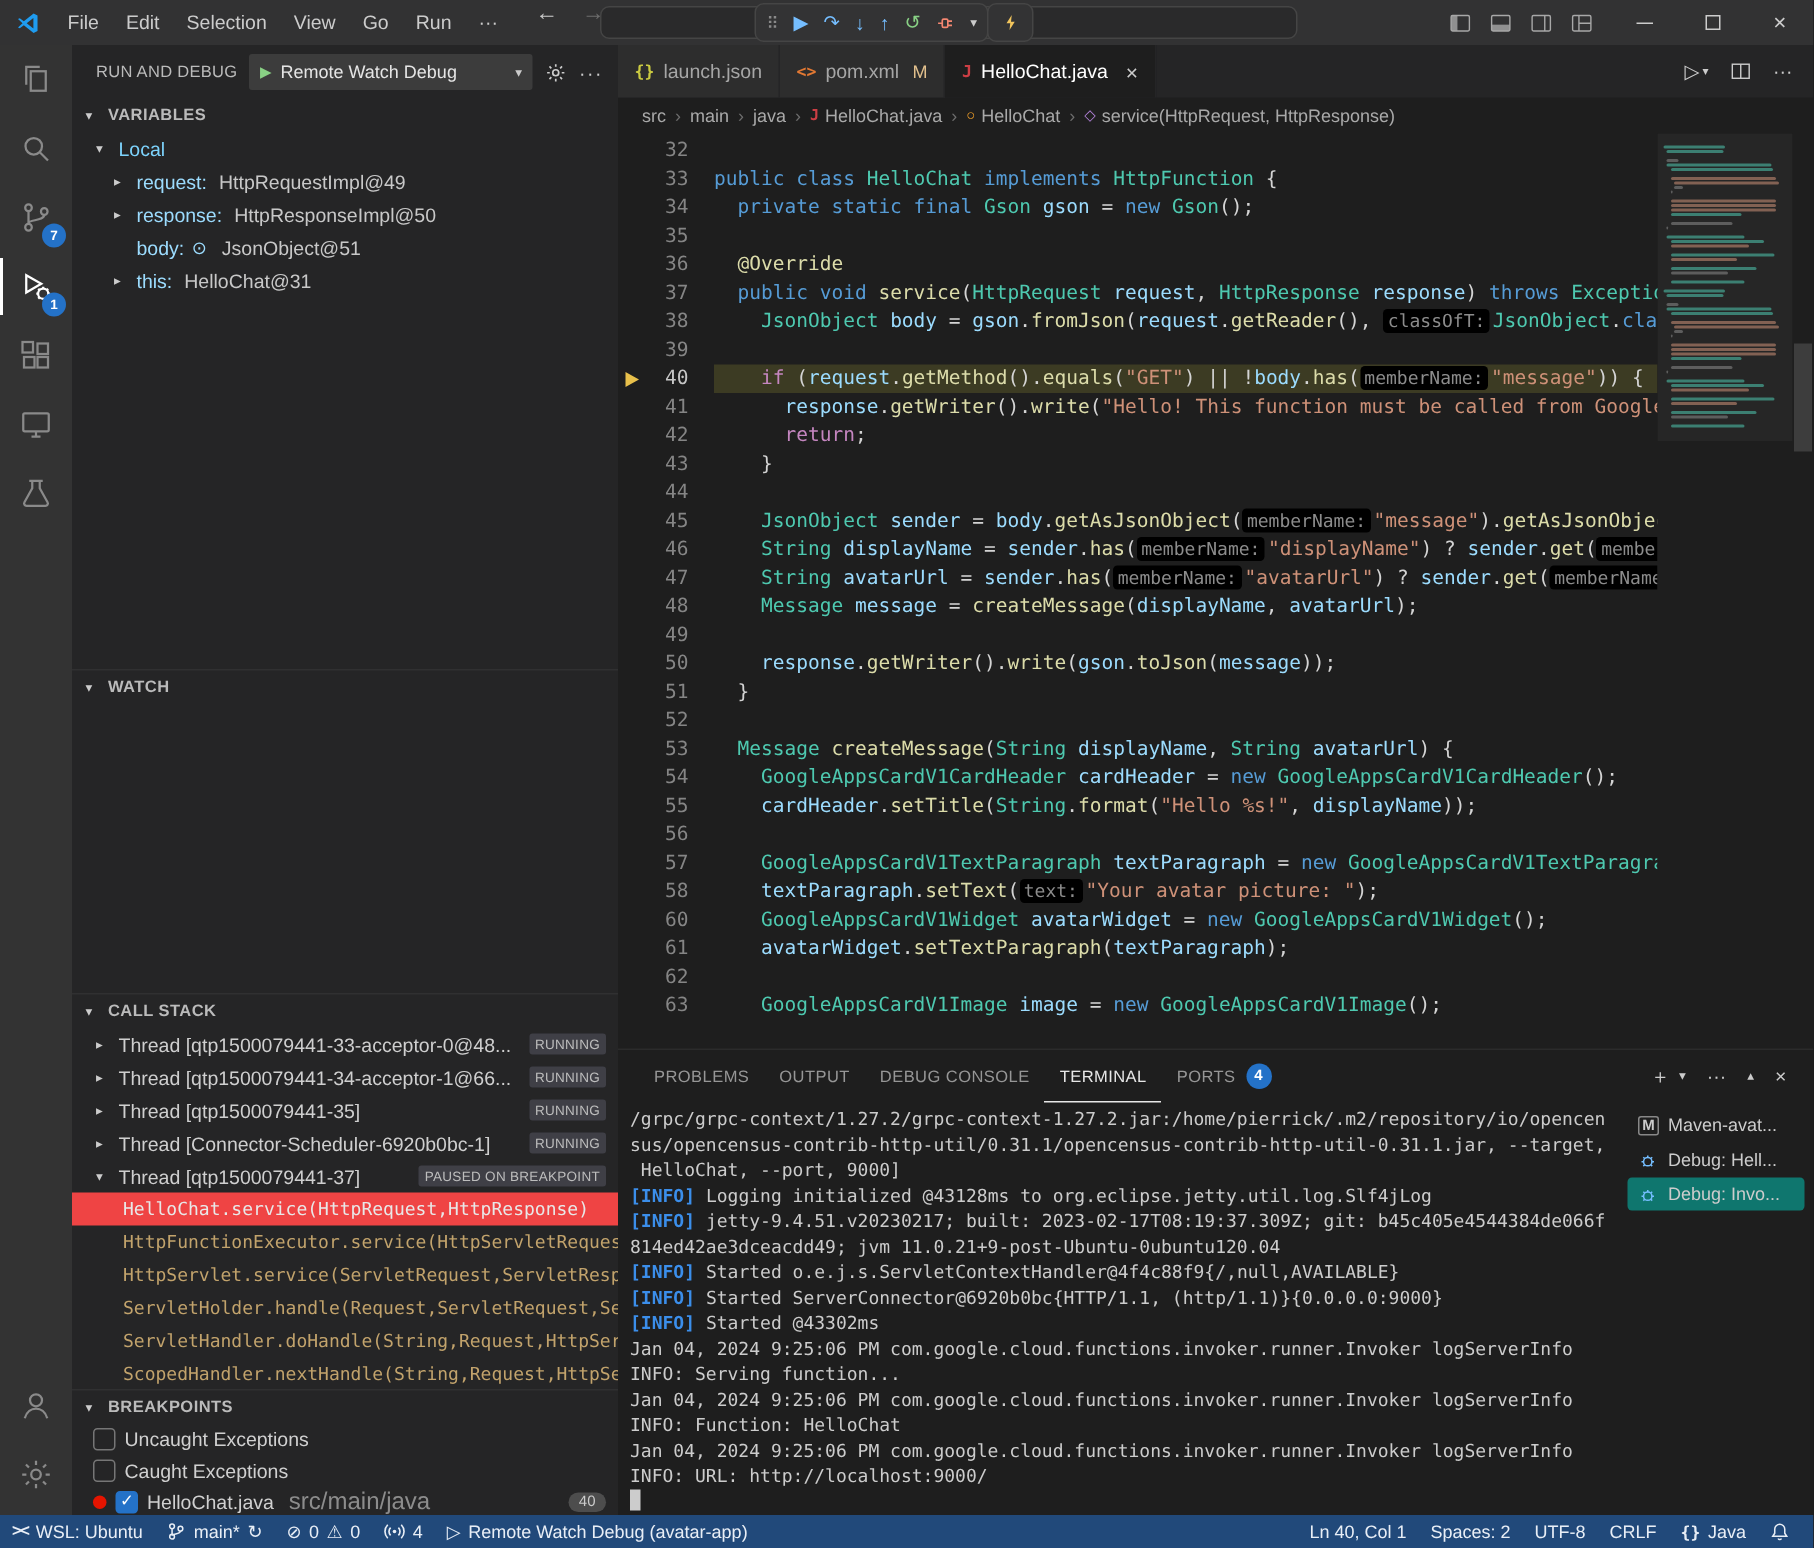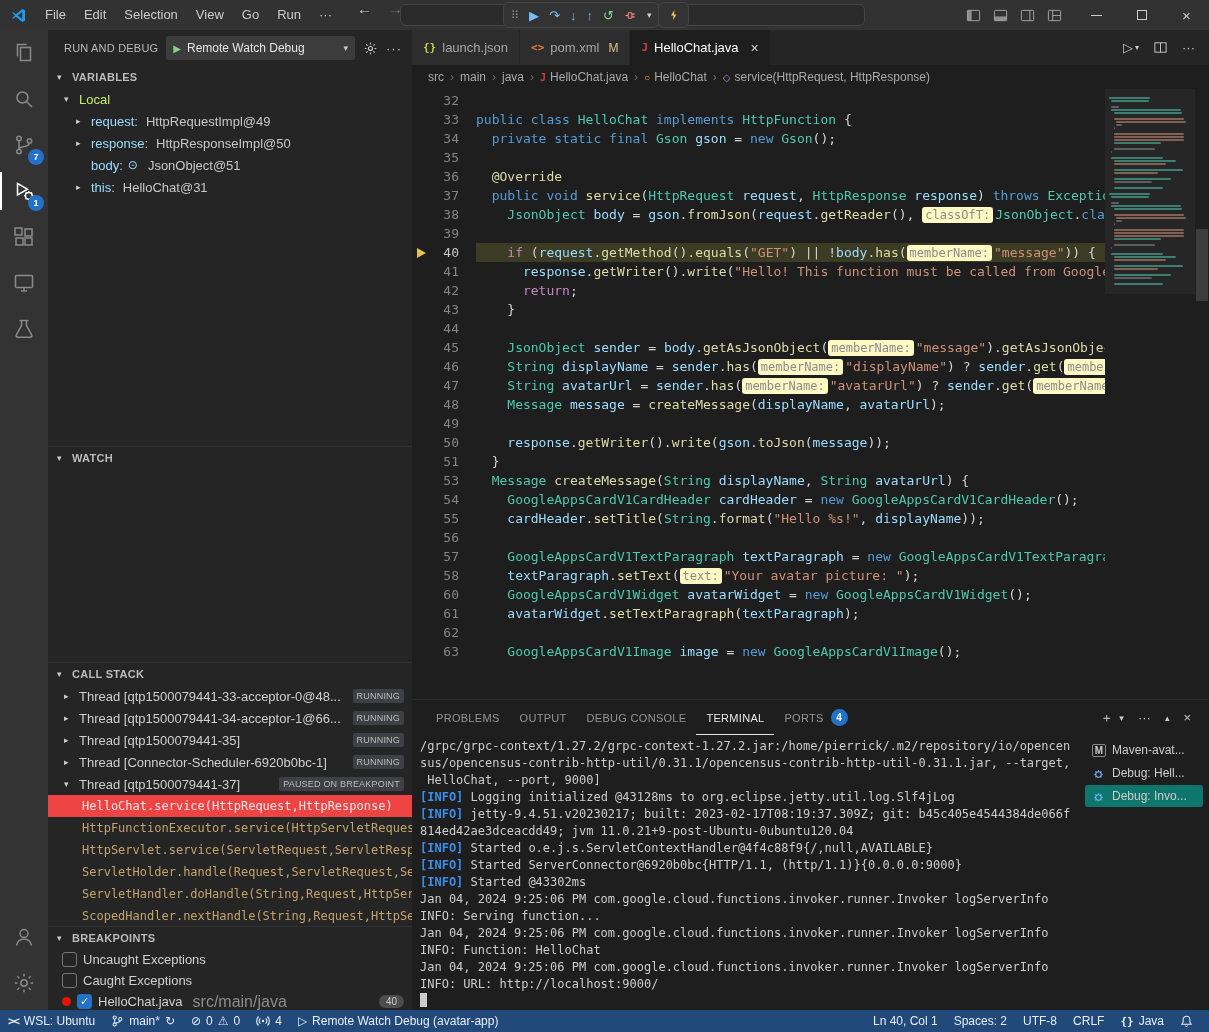--- a/index.html
+++ b/index.html
@@ -49,21 +49,21 @@
 .section{border-top:1px solid #303031;display:flex;flex-direction:column;overflow:hidden;flex:0 0 auto;}
 .sec-head{height:22px;display:flex;align-items:center;gap:4px;padding:0 9px;flex:0 0 auto;}
 .sec-chev{font-size:9px;color:#cccccc;width:11px;}
 .sec-label{font-size:11px;font-weight:700;color:#bbbbbb;letter-spacing:.3px;}
 #sec-variables{height:380px;border-top:none;}
 #sec-watch{height:216px;}
 #sec-callstack{height:264px;}
 #sec-breakpoints{flex:1 1 auto;}
 .tree-row{height:22px;display:flex;align-items:center;padding-left:16px;gap:3px;white-space:nowrap;overflow:hidden;flex:0 0 auto;}
 .twisty{width:12px;flex:0 0 12px;font-size:9px;color:#cccccc;}
-.scope-label{color:#bef264;}
+.scope-label{color:#7dd3fc;}
 .var-row{padding-left:28px;}
 .var-name{color:#9cdcfe;}
 .var-value{color:#c8c8c8;margin-left:5px;}
 .lazy-icon{color:#9cdcfe;font-size:12px;margin:0 2px;}
 .thread-label{flex:1;overflow:hidden;white-space:nowrap;color:#cfcfcf;}
 .badge{font-size:9px;color:#bdbdbd;background:#3f3f46;padding:2px 4px;border-radius:2px;margin-right:8px;flex:0 0 auto;letter-spacing:.2px;}
 .frame-row{height:22px;line-height:22px;padding-left:34px;font-family:"DejaVu Sans Mono",monospace;font-size:12px;color:#c2a36c;white-space:nowrap;overflow:hidden;flex:0 0 auto;}
 .frame-row.selected{background:#ef4444;color:#e8e8e8;}
 .bp-row{height:21px;display:flex;align-items:center;gap:6px;padding:0 8px 0 14px;flex:0 0 auto;}
 .cb{width:15px;height:15px;border:1px solid #767676;border-radius:3px;background:transparent;flex:0 0 15px;position:relative;}
@@ -95,21 +95,21 @@
 .code-region{flex:1 1 auto;position:relative;overflow:hidden;}
 .code-scroll{position:absolute;left:0;top:0;right:104px;bottom:0;overflow:hidden;padding-top:2px;}
 .code-line{display:flex;height:19px;justify-content:center;}
 .gutter{flex:0 0 64px;text-align:right;padding-right:17px;font:13px "DejaVu Sans Mono",monospace;line-height:19px;color:#858585;position:relative;}
 .code-line.current .gutter{color:#c6c6c6;}
 .dbg-arrow{position:absolute;left:5px;top:4.5px;width:0;height:0;border-left:9px solid #e8c04b;border-top:5px solid transparent;border-bottom:5px solid transparent;}
 .line-text{flex:1;font:13px "DejaVu Sans Mono",monospace;line-height:19px;white-space:pre;overflow:hidden;}
 .code-line.current .line-text{background:#3c3b23;}
 .tk-k{color:#569cd6;} .tk-c{color:#c586c0;} .tk-t{color:#4ec9b0;} .tk-f{color:#dcdcaa;}
 .tk-v{color:#9cdcfe;} .tk-s{color:#ce9178;} .tk-p{color:#d4d4d4;}
-.tk-i{background:#fef9c3;color:#8c8c8c;border-radius:3px;padding:1px 3px;margin-right:2px;font-size:12px;margin-top:16px;}
+.tk-i{background:#000000;color:#8c8c8c;border-radius:3px;padding:1px 3px;margin-right:2px;font-size:12px;margin-top:16px;}
 .minimap{position:absolute;top:0;right:14px;width:90px;bottom:0;padding-top:4px;overflow:hidden;}
 .mm-slider{position:absolute;left:0;right:0;top:0;height:205px;background:rgba(121,121,121,.10);}
 .mm-line{height:2px;margin:1px 4px;border-radius:1px;opacity:.55;}
 .vscroll{position:absolute;top:0;right:0;width:14px;bottom:0;}
 .vthumb{position:absolute;left:1px;right:1px;top:140px;height:72px;background:rgba(121,121,121,.35);}
 
 
 .panel{flex:0 0 310px;border-top:1px solid #2b2b2b;display:flex;flex-direction:column;background:#1e1e1e;}
 .panel-head{height:35px;display:flex;align-items:center;padding:0 10px 0 14px;flex:0 0 auto;}
 .ptab{font-size:11px;color:#969696;padding:0 10px;height:35px;display:flex;align-items:center;gap:7px;letter-spacing:.3px;white-space:nowrap;}
@@ -543,20 +543,24 @@
         </div>
         <div class="code-line">
           <div class="gutter">50</div>
           <div class="line-text"><span class="tk-p">    </span><span class="tk-v">response</span><span class="tk-p">.</span><span class="tk-f">getWriter</span><span class="tk-p">().</span><span class="tk-f">write</span><span class="tk-p">(</span><span class="tk-v">gson</span><span class="tk-p">.</span><span class="tk-f">toJson</span><span class="tk-p">(</span><span class="tk-v">message</span><span class="tk-p">));</span></div>
         </div>
         <div class="code-line">
           <div class="gutter">51</div>
           <div class="line-text"><span class="tk-p">  }</span></div>
         </div>
         <div class="code-line">
+          <div class="gutter">52</div>
+          <div class="line-text"></div>
+        </div>
+        <div class="code-line">
           <div class="gutter">53</div>
           <div class="line-text"><span class="tk-p">  </span><span class="tk-t">Message</span><span class="tk-p"> </span><span class="tk-f">createMessage</span><span class="tk-p">(</span><span class="tk-t">String</span><span class="tk-p"> </span><span class="tk-v">displayName</span><span class="tk-p">, </span><span class="tk-t">String</span><span class="tk-p"> </span><span class="tk-v">avatarUrl</span><span class="tk-p">) {</span></div>
         </div>
         <div class="code-line">
           <div class="gutter">54</div>
           <div class="line-text"><span class="tk-p">    </span><span class="tk-t">GoogleAppsCardV1CardHeader</span><span class="tk-p"> </span><span class="tk-v">cardHeader</span><span class="tk-p"> = </span><span class="tk-k">new</span><span class="tk-p"> </span><span class="tk-t">GoogleAppsCardV1CardHeader</span><span class="tk-p">();</span></div>
         </div>
         <div class="code-line">
           <div class="gutter">55</div>
           <div class="line-text"><span class="tk-p">    </span><span class="tk-v">cardHeader</span><span class="tk-p">.</span><span class="tk-f">setTitle</span><span class="tk-p">(</span><span class="tk-t">String</span><span class="tk-p">.</span><span class="tk-f">format</span><span class="tk-p">(</span><span class="tk-s">"Hello %s!"</span><span class="tk-p">, </span><span class="tk-v">displayName</span><span class="tk-p">));</span></div>

